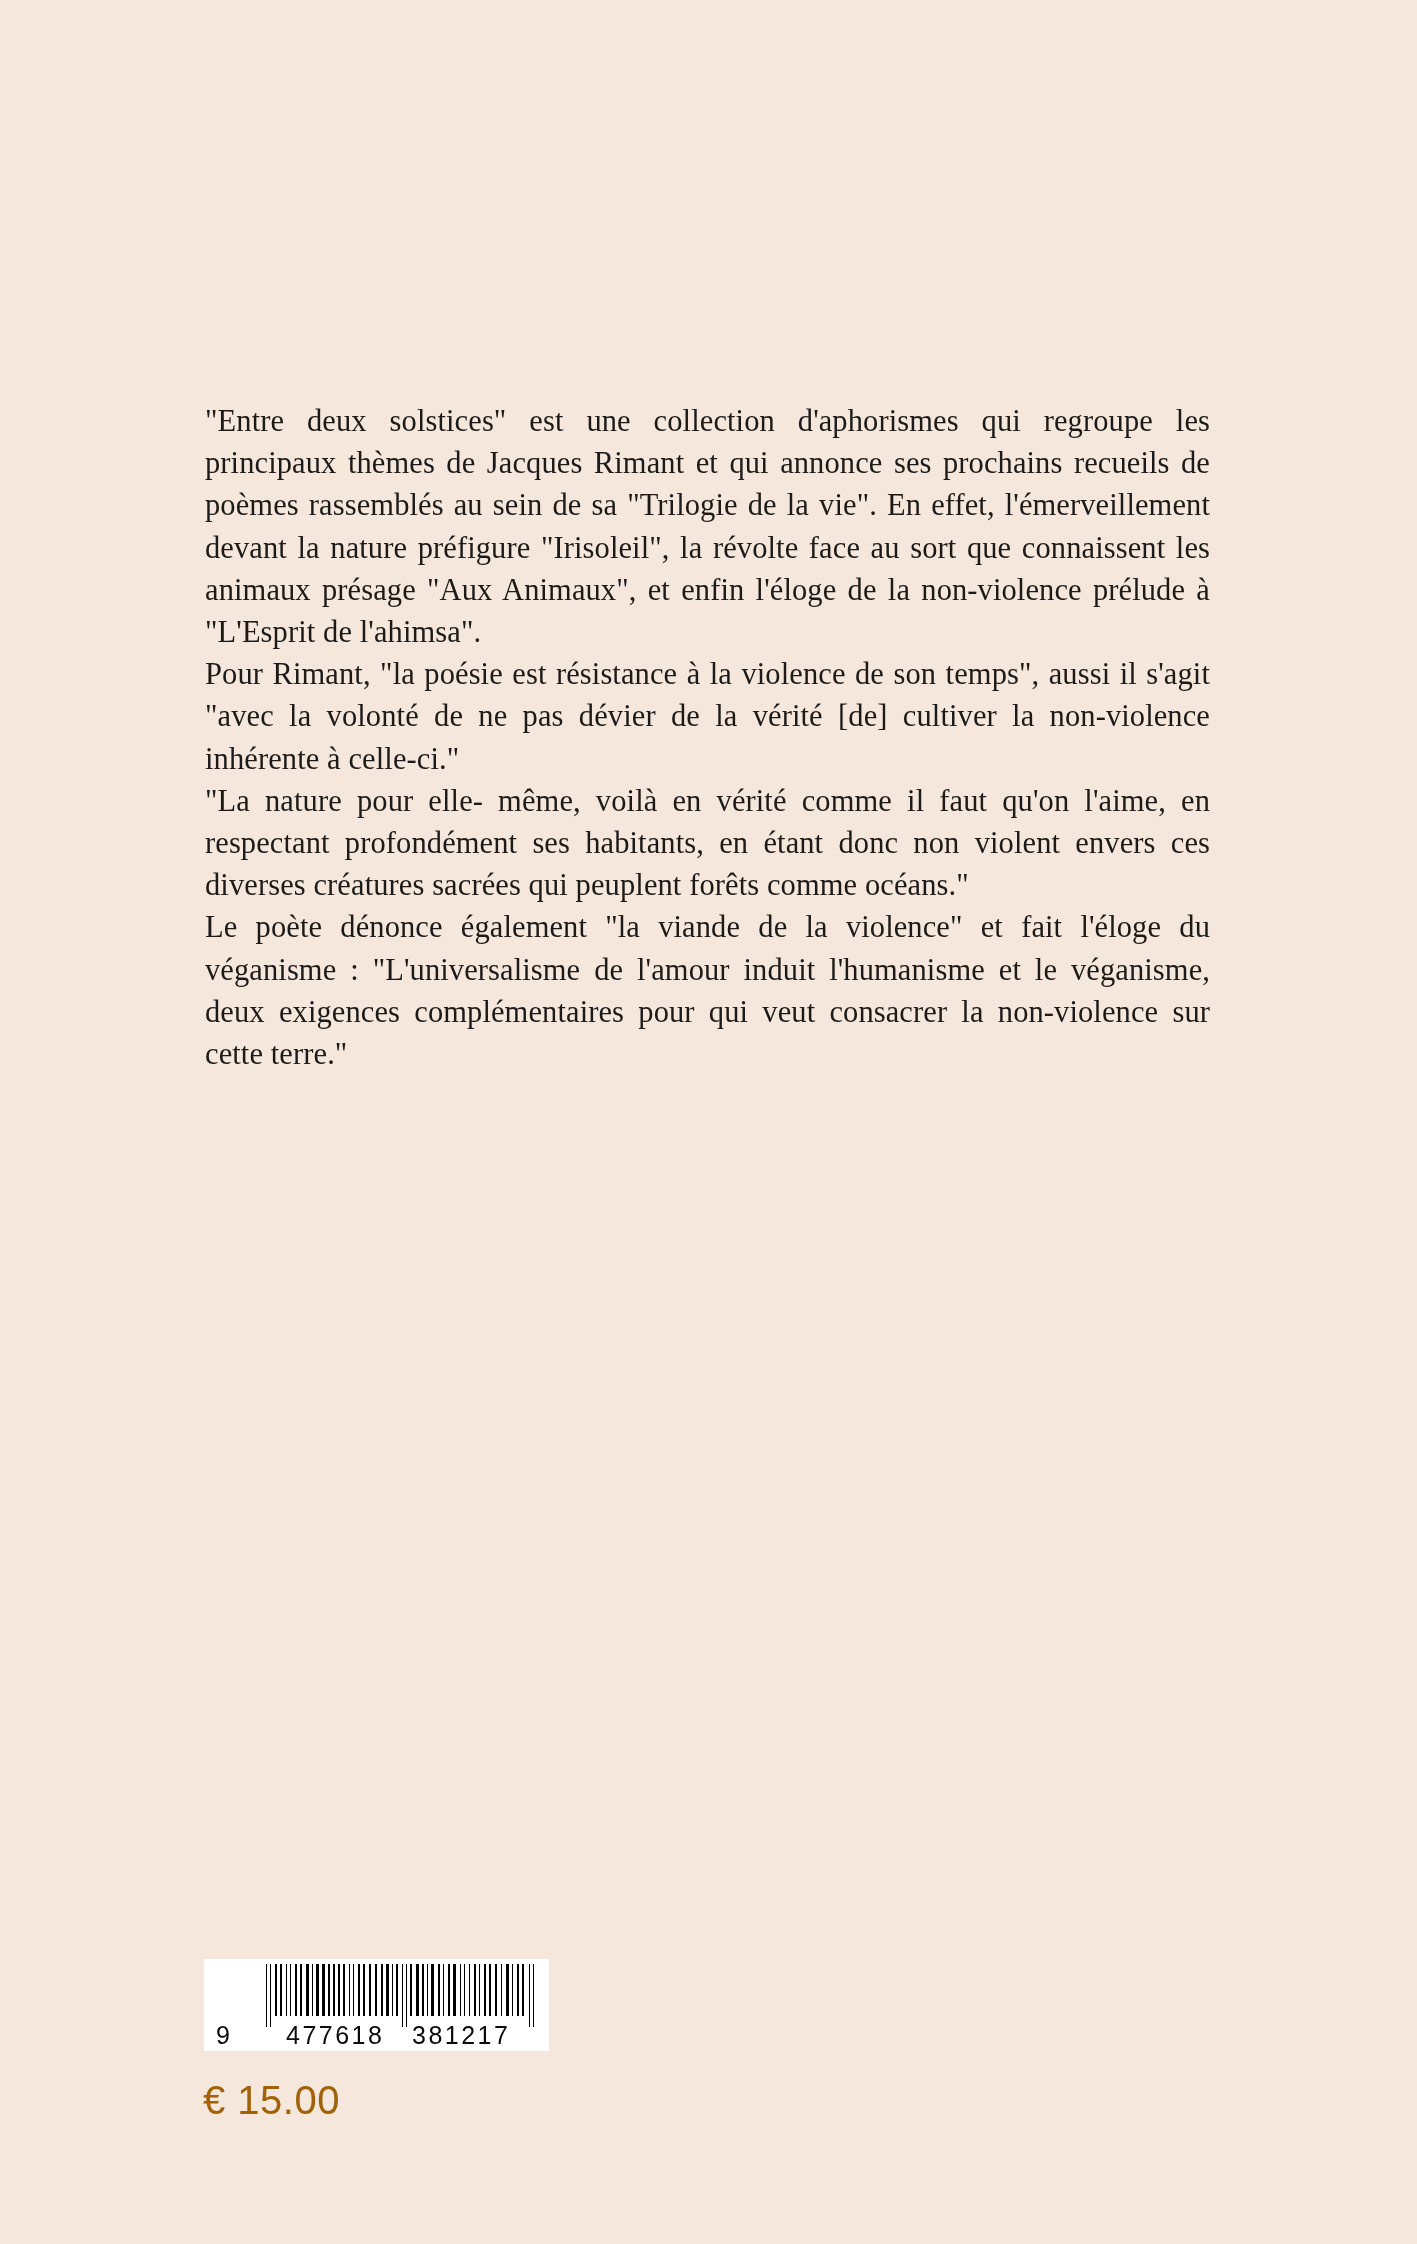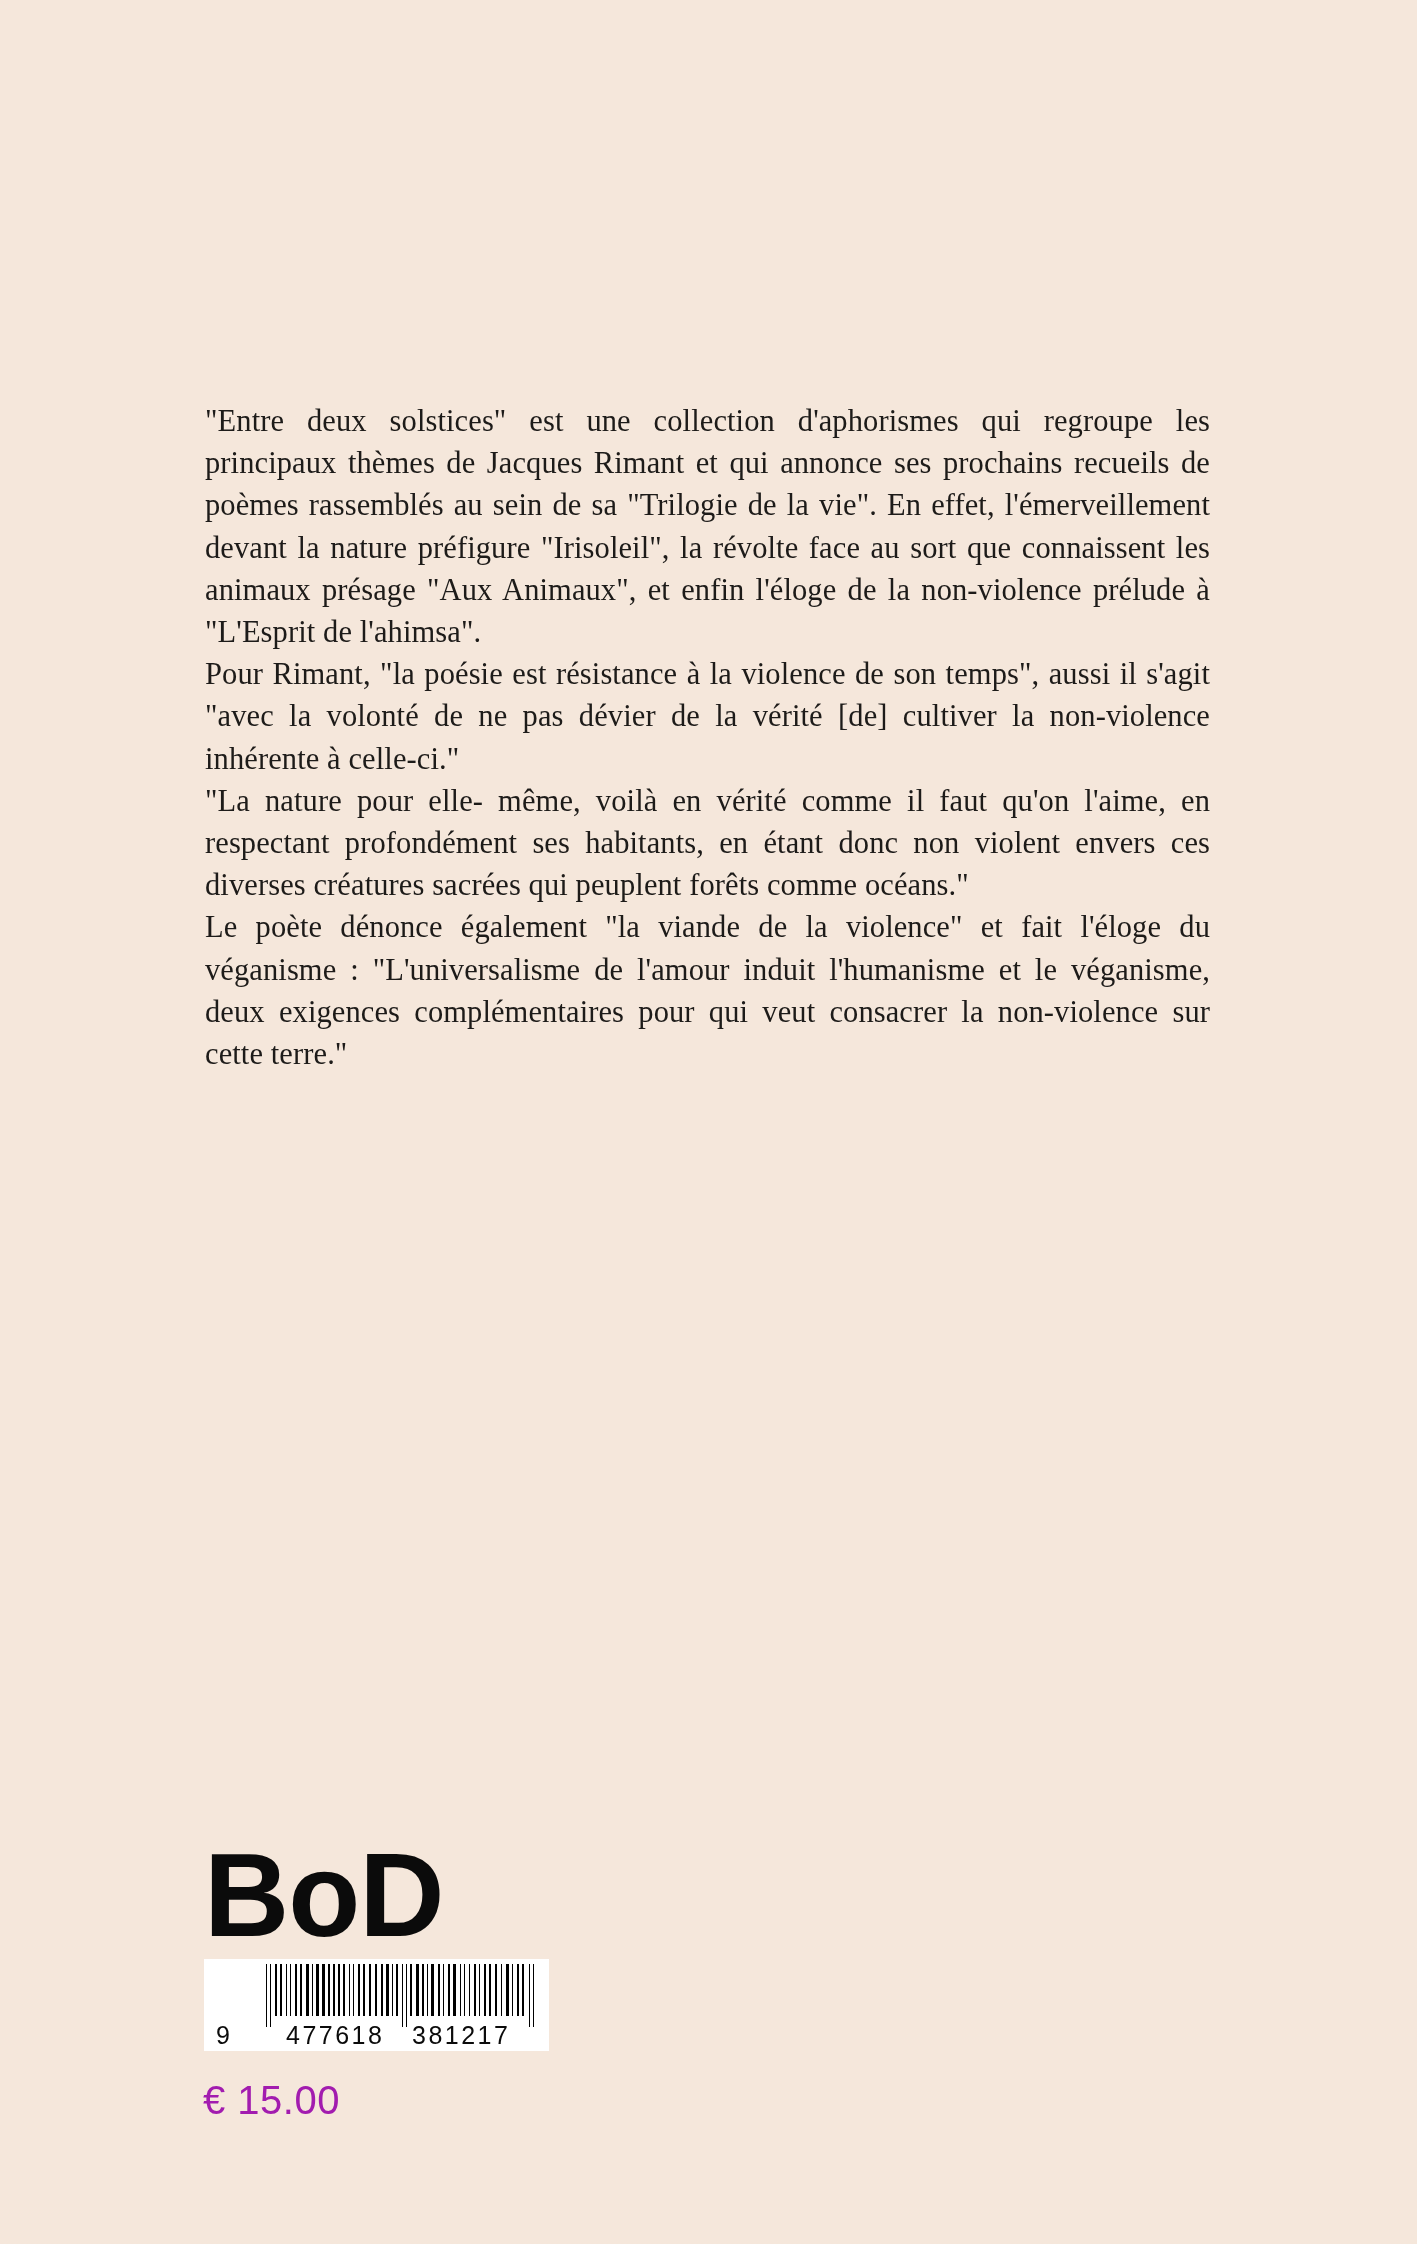--- a/index.html
+++ b/index.html
@@ -110,36 +110,35 @@
   .bc-d3 { position: absolute; left: 208px; top: 2px; }
 
   
   .price {
     position: absolute;
     left: 203px;
     top: 2078px;
     font-family: "Liberation Sans", sans-serif;
     font-size: 40px;
     letter-spacing: 0.5px;
-    color: #a21caf;
+    color: #a16207;
   }
 </style>
 </head>
 <body>
 
 <div class="page">
 
   <div class="blurb">
     <p>"Entre deux solstices" est une collection d'aphorismes qui regroupe les principaux thèmes de Jacques Rimant et qui annonce ses prochains recueils de poèmes rassemblés au sein de sa "Trilogie de la vie". En effet, l'émerveillement devant la nature préfigure "Irisoleil", la révolte face au sort que connaissent les animaux présage "Aux Animaux", et enfin l'éloge de la non-violence prélude à "L'Esprit de l'ahimsa".</p>
     <p>Pour Rimant, "la poésie est résistance à la violence de son temps", aussi il s'agit "avec la volonté de ne pas dévier de la vérité [de] cultiver la non-violence inhérente à celle-ci."</p>
     <p>"La nature pour elle- même, voilà en vérité comme il faut qu'on l'aime, en respectant profondément ses habitants, en étant donc non violent envers ces diverses créatures sacrées qui peuplent forêts comme océans."</p>
     <p>Le poète dénonce également "la viande de la violence" et fait l'éloge du véganisme : "L'universalisme de l'amour induit l'humanisme et le véganisme, deux exigences complémentaires pour qui veut consacrer la non-violence sur cette terre."</p>
   </div>
 
-  <div class="bod-logo">BoD</div>
 
   <div class="barcode-box">
     <div class="barcode-inner">
       <div class="bars" id="bars">
           <div class="b guard" style="width: 2px;"></div>
           <div style="width: 2px; height: 1px;"></div>
           <div class="b guard" style="width: 2px;"></div>
           <div style="width: 3px; height: 1px;"></div>
           <div class="b" style="width: 4px;"></div>
           <div style="width: 3px; height: 1px;"></div>

